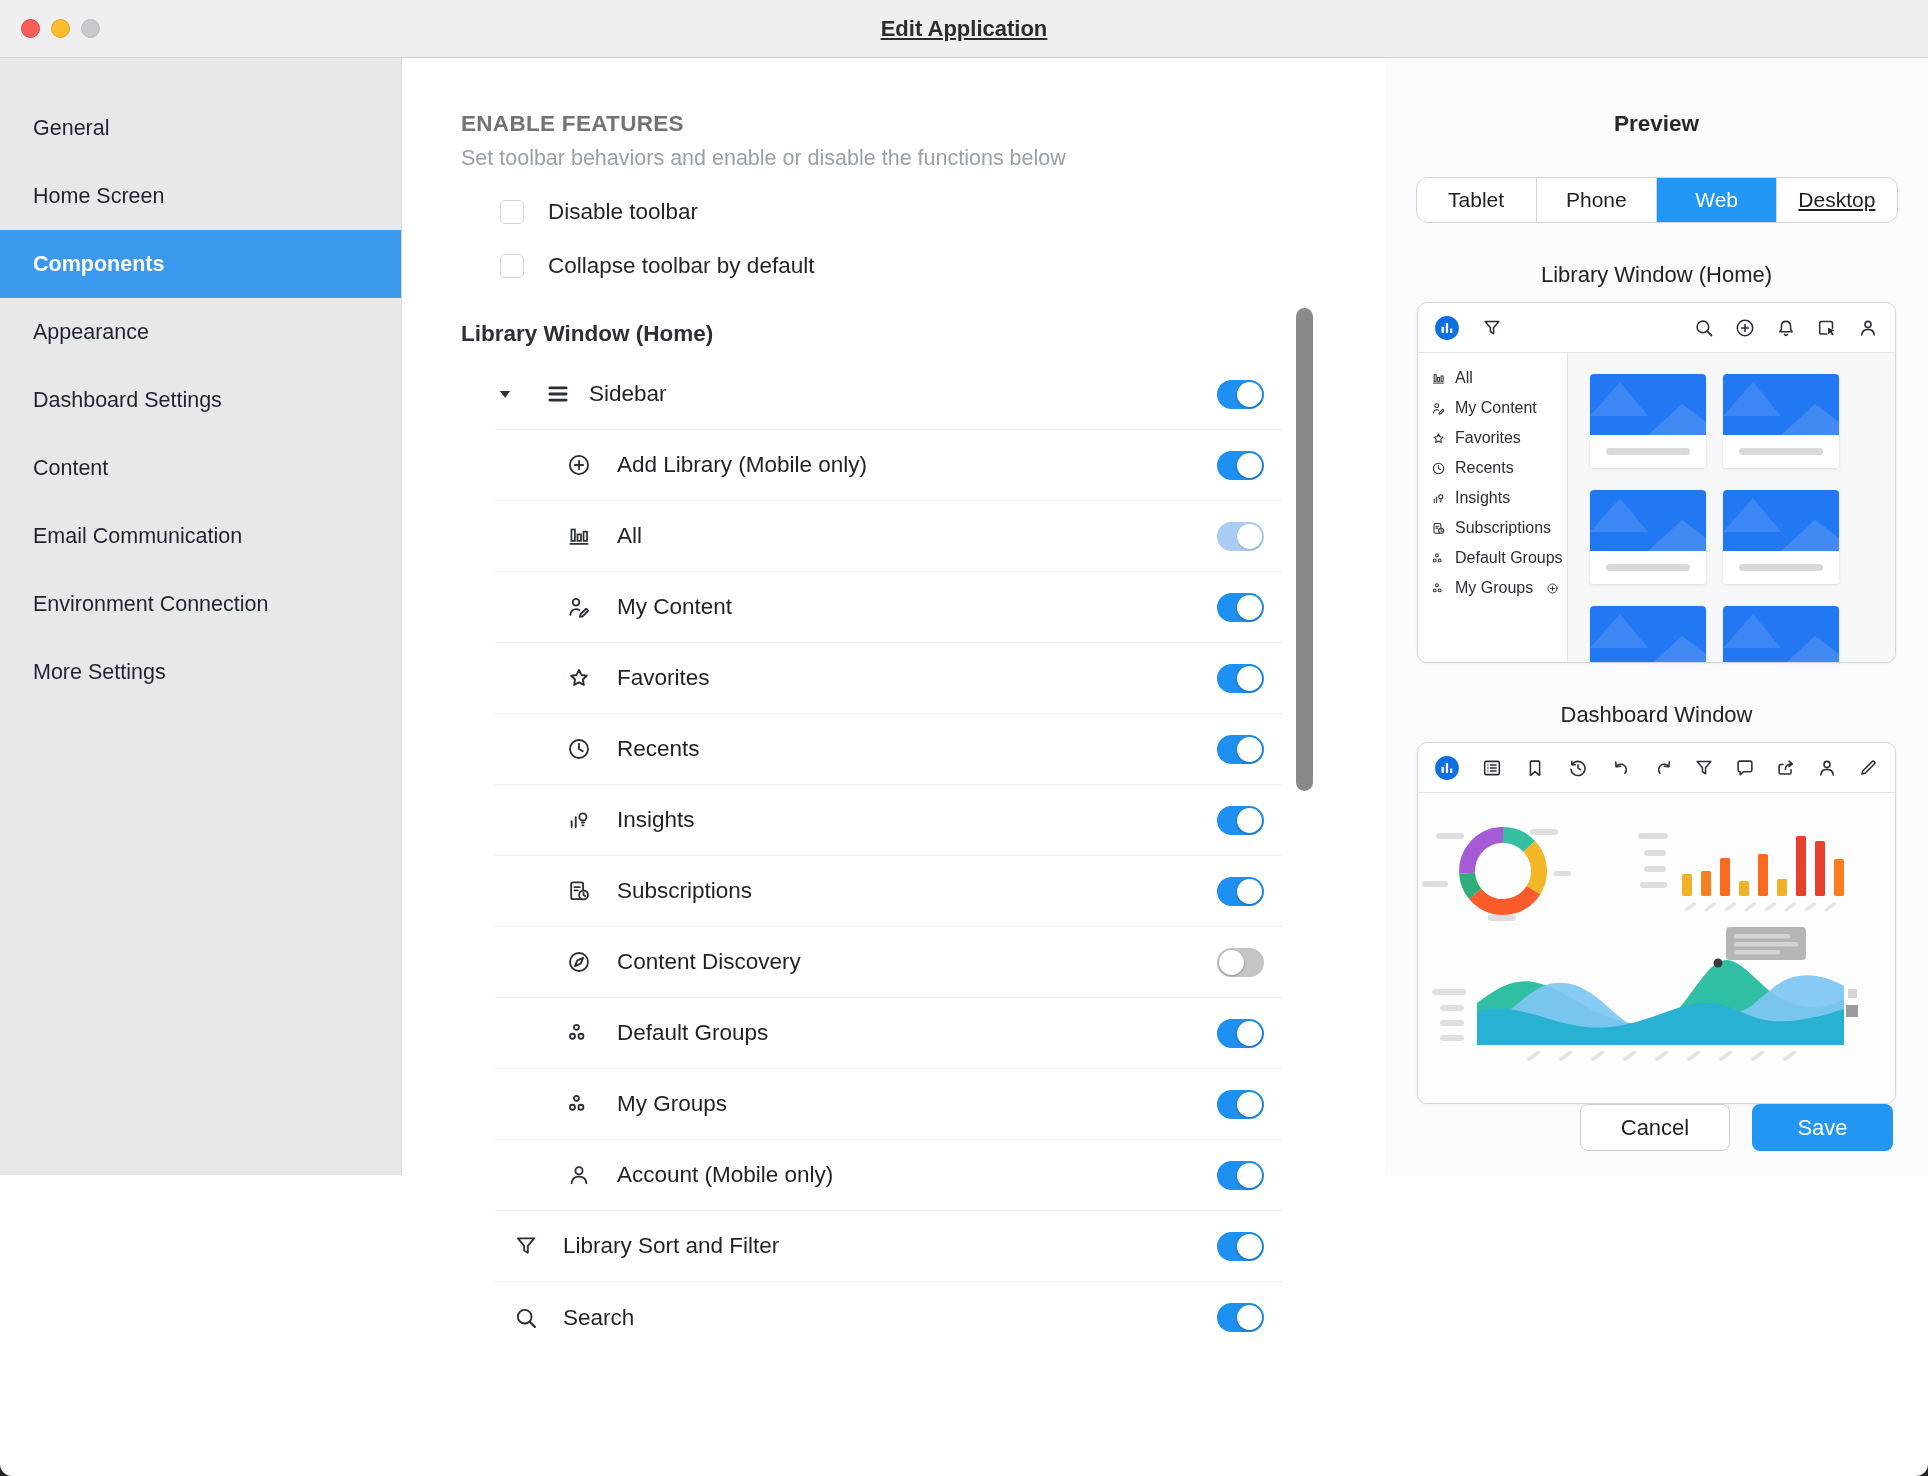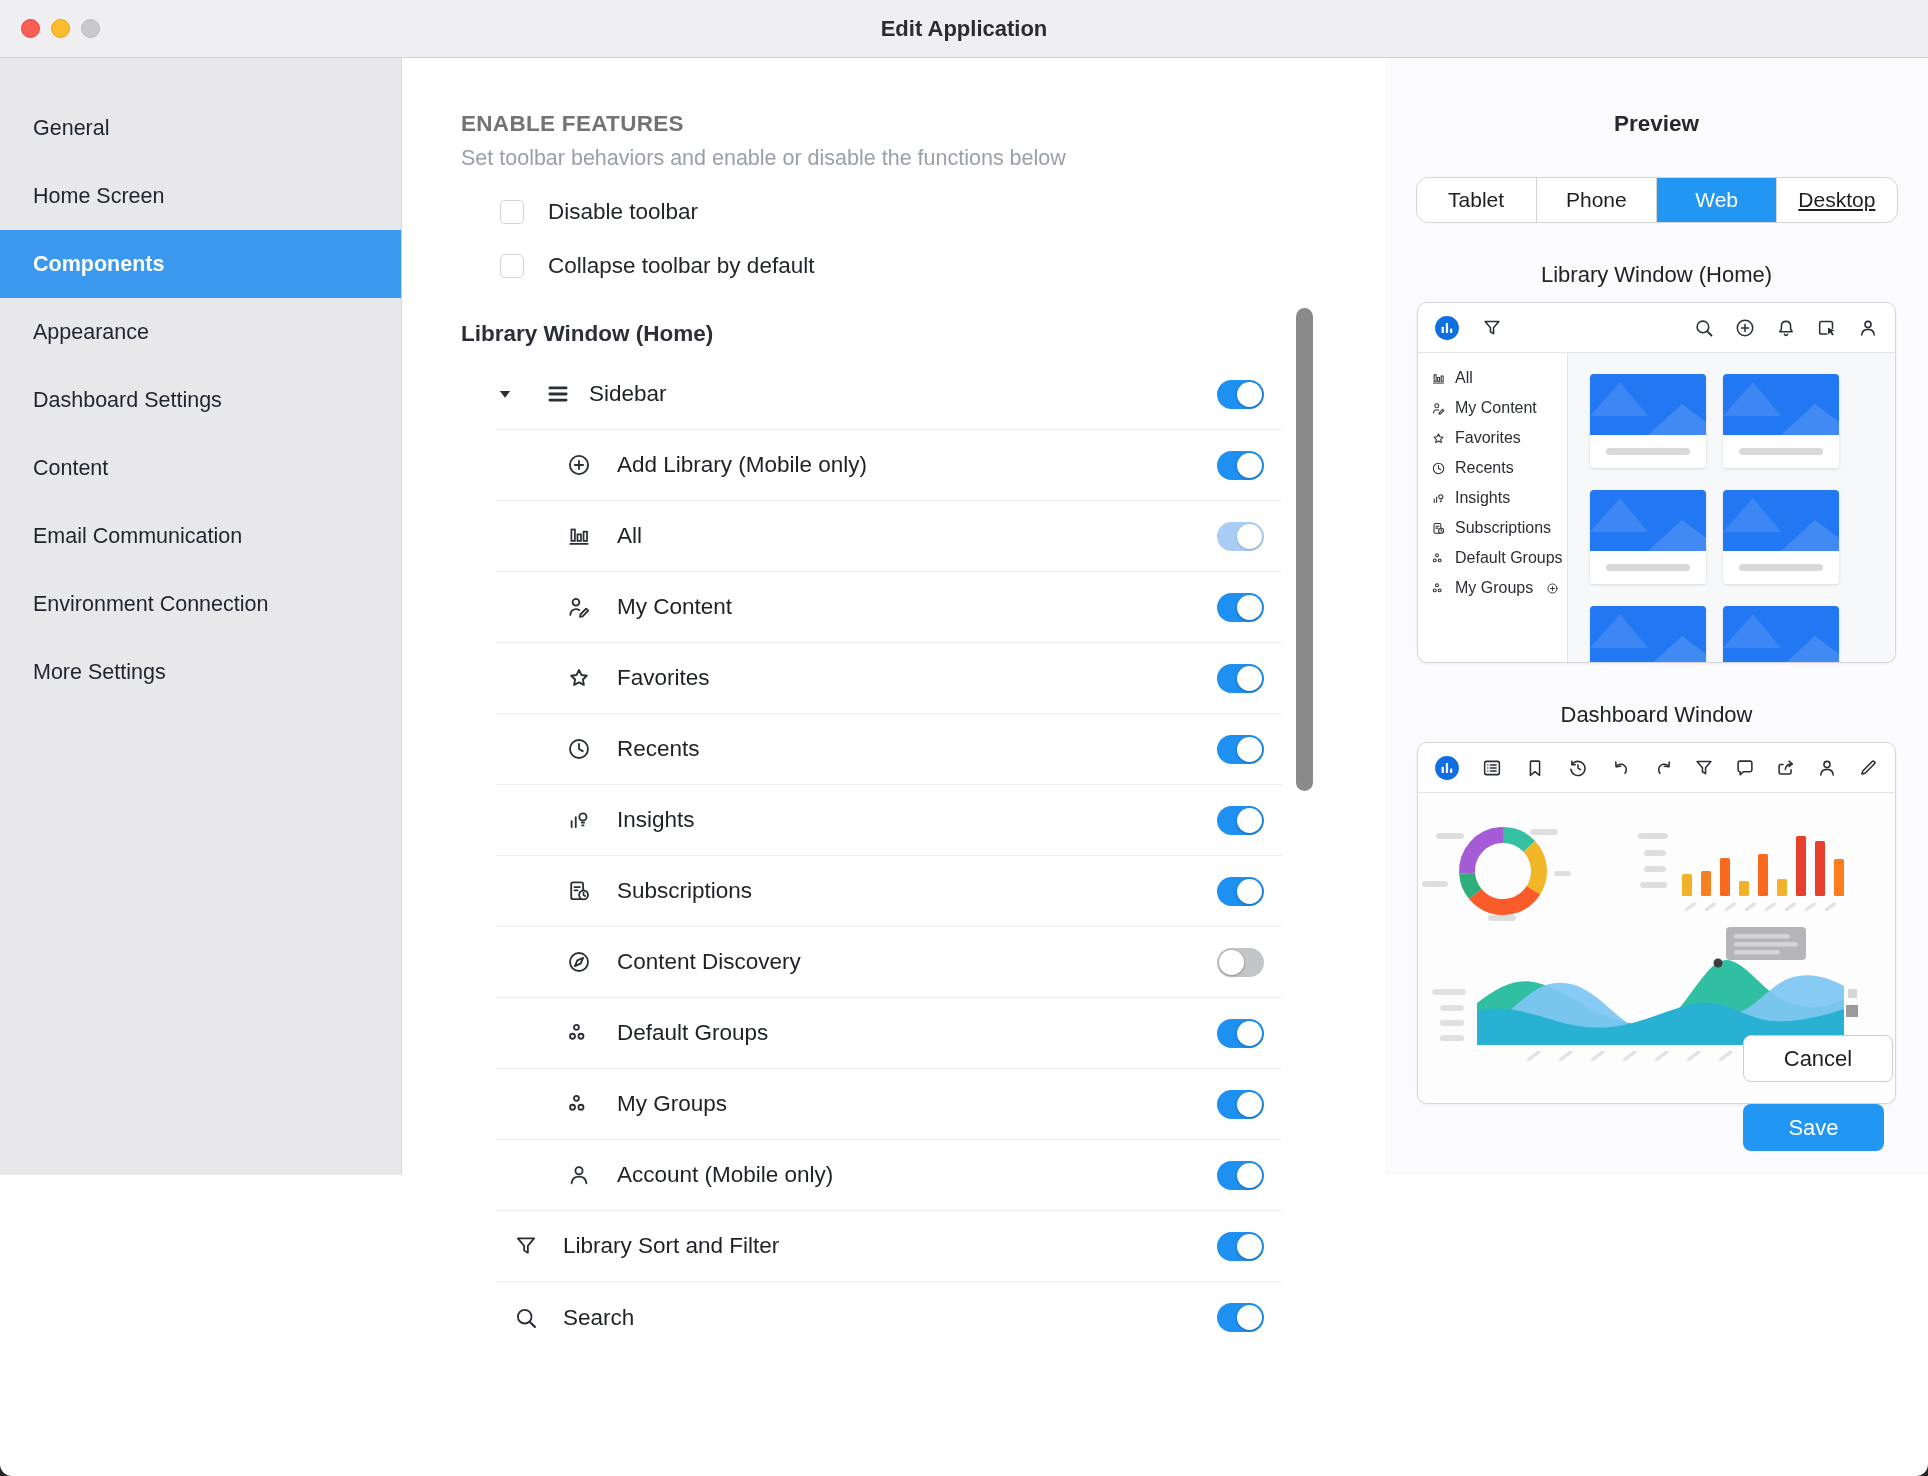--- a/index.html
+++ b/index.html
@@ -6,21 +6,21 @@
   body{font-family:"Liberation Sans","DejaVu Sans",sans-serif;-webkit-font-smoothing:antialiased;}
   .window{width:1928px;height:1476px;background:#fff;position:relative;overflow:hidden;
           border-radius:0 0 12px 12px;box-shadow:0 10px 40px rgba(0,0,0,.4);}
   
   .titlebar{height:57px;background:#efeef1;border-bottom:1px solid #d2d1d4;display:flex;align-items:center;position:relative;}
   .traffic{display:flex;gap:11px;margin-left:21px;}
   .tl{width:17px;height:17px;border-radius:50%;display:inline-block;}
   .tl.red{background:#f95f57;border:1px solid #e0443c;}
   .tl.yellow{background:#fbbc2e;border:1px solid #e0a321;}
   .tl.gray{background:#c9c9cd;border:1px solid #b9b9bd;}
-  .title{position:absolute;left:0;right:0;text-align:center;font-size:22px;font-weight:700;color:#2b2b30;}
+  .title{position:absolute;left:0;right:0;text-align:center;font-size:22px;font-weight:700;color:#2b2b30;text-decoration:underline;}
   
   .cols{display:flex;height:1117px;}
   .nav{width:402px;background:#e8e8ea;border-right:1px solid #d8d8da;padding-top:36px;box-sizing:border-box;flex:none;}
   .nav-item{height:68px;display:flex;align-items:center;padding-left:33px;font-size:21.5px;color:#1f242e;cursor:default;}
   .nav-item.selected{background:#3b99ed;color:#fff;font-weight:600;}
   
   .mid{width:983px;flex:none;background:#fff;position:relative;box-sizing:border-box;padding:53px 0 0 59px;}
   .sec-head{font-size:22.5px;font-weight:700;color:#737373;letter-spacing:.3px;}
   .sec-sub{font-size:21.5px;color:#9aa0a8;margin-top:9px;}
   .cb-row{display:flex;align-items:center;margin-left:39px;margin-top:28px;}
@@ -73,21 +73,21 @@
   .psitem .strail{margin-left:auto;margin-right:8px;width:13px;height:13px;display:inline-flex;}
   .pcontent{flex:1;background:#f7f8fa;padding:21px 0 0 22px;overflow:hidden;}
   .tilegrid{display:grid;grid-template-columns:116px 116px;grid-auto-rows:94px;gap:22px 17px;}
   .tile{background:#fff;border-radius:4px;box-shadow:0 1px 3px rgba(0,0,0,.13);overflow:hidden;}
   .thumb{height:61px;background:#2277f3;position:relative;overflow:hidden;}
   .thumb svg{position:absolute;inset:0;}
   .strip{height:33px;background:#fff;display:flex;align-items:center;justify-content:center;}
   .strip .bar{width:72%;height:7px;border-radius:4px;background:#d9d9db;}
   .dashbody{height:312px;background:#fdfdfe;}
   
-  .btnrow{position:absolute;right:35px;bottom:24px;display:flex;gap:22px;flex-direction:column;}
+  .btnrow{position:absolute;right:35px;bottom:24px;display:flex;gap:22px;}
   .btn{height:47px;border-radius:8px;display:flex;align-items:center;justify-content:center;font-size:22px;cursor:pointer;box-sizing:border-box;}
   .btn.cancel{width:150px;background:#fff;border:1px solid #cdcdd0;color:#1d1f23;}
   .btn.save{width:141px;background:#2196f3;color:#fff;font-weight:500;}
 </style>
 </head>
 <body>
 
 <div class="window">
 
   <div class="titlebar">

